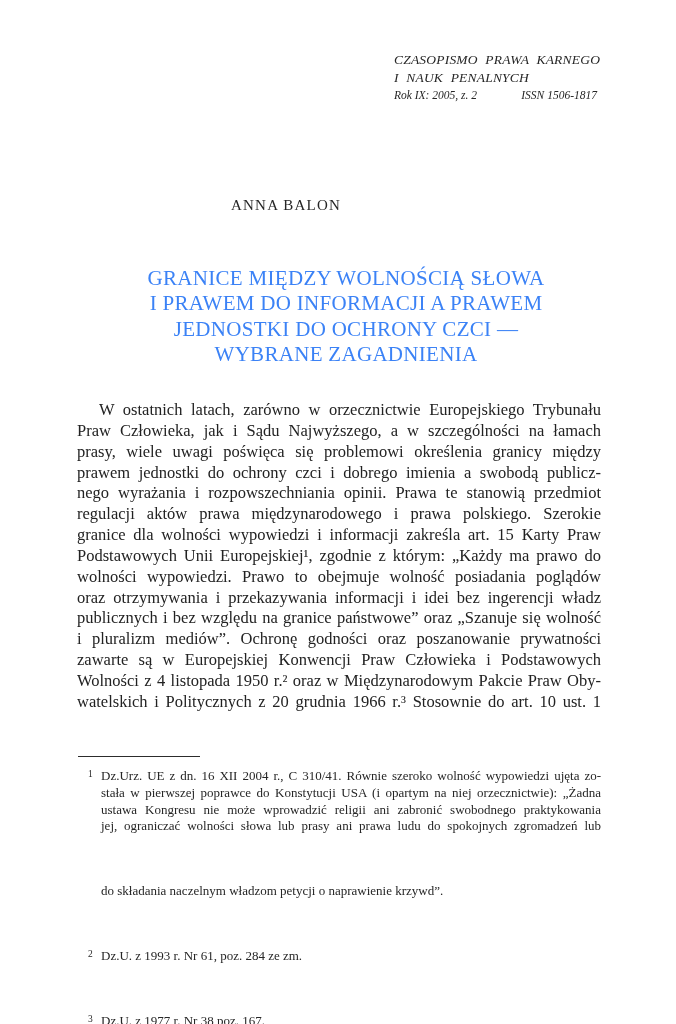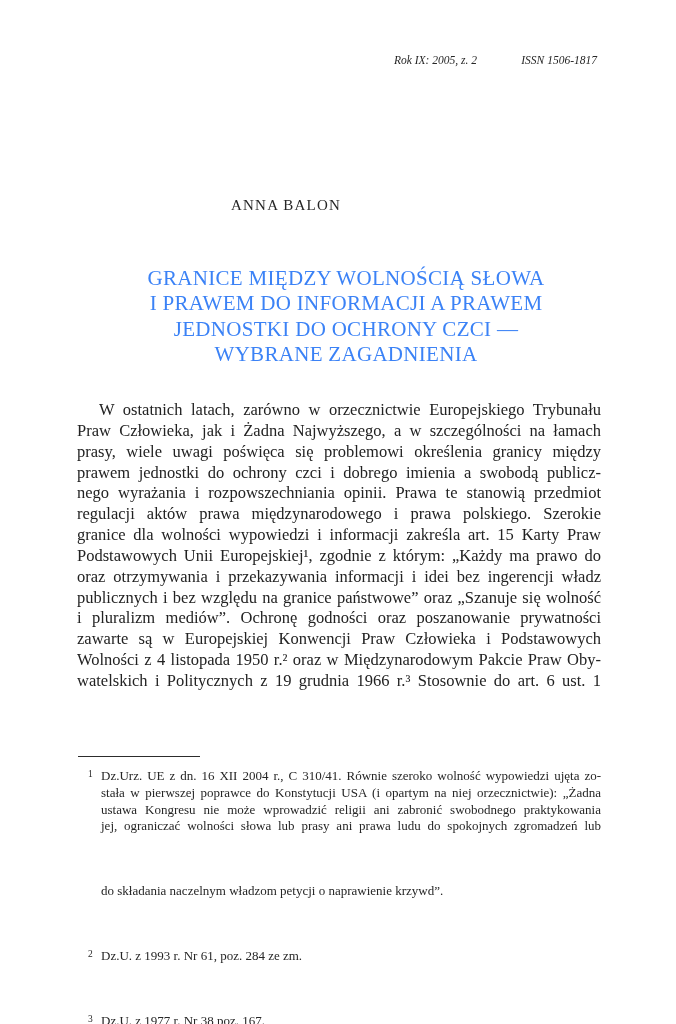--- a/index.html
+++ b/index.html
@@ -115,50 +115,53 @@
     top: -2px;
     font-size: 9.5px;
   }
 </style>
 </head>
 <body>
 
 <div class="page">
 
   <div class="journal-header">
+    <div class="jh-line">CZASOPISMO PRAWA KARNEGO</div>
+    <div class="jh-line">I NAUK PENALNYCH</div>
     <div class="jh-meta">
       <span>Rok IX: 2005, z. 2</span>
       <span>ISSN 1506-1817</span>
     </div>
   </div>
 
   <div class="author">ANNA BALON</div>
 
   <div class="article-title">
     <div>GRANICE MIĘDZY WOLNOŚCIĄ SŁOWA</div>
     <div>I PRAWEM DO INFORMACJI A PRAWEM</div>
     <div>JEDNOSTKI DO OCHRONY CZCI —</div>
     <div>WYBRANE ZAGADNIENIA</div>
   </div>
 
   <div class="article-body">
     <div class="bline indent">W ostatnich latach, zarówno w orzecznictwie Europejskiego Trybunału</div>
-    <div class="bline">Praw Człowieka, jak i Żadna Najwyższego, a w szczególności na łamach</div>
+    <div class="bline">Praw Człowieka, jak i Sądu Najwyższego, a w szczególności na łamach</div>
     <div class="bline">prasy, wiele uwagi poświęca się problemowi określenia granicy między</div>
     <div class="bline">prawem jednostki do ochrony czci i dobrego imienia a swobodą publicz-</div>
     <div class="bline">nego wyrażania i rozpowszechniania opinii. Prawa te stanowią przedmiot</div>
     <div class="bline">regulacji aktów prawa międzynarodowego i prawa polskiego. Szerokie</div>
     <div class="bline">granice dla wolności wypowiedzi i informacji zakreśla art. 15 Karty Praw</div>
     <div class="bline">Podstawowych Unii Europejskiej¹, zgodnie z którym: „Każdy ma prawo do</div>
+    <div class="bline">wolności wypowiedzi. Prawo to obejmuje wolność posiadania poglądów</div>
     <div class="bline">oraz otrzymywania i przekazywania informacji i idei bez ingerencji władz</div>
     <div class="bline">publicznych i bez względu na granice państwowe” oraz „Szanuje się wolność</div>
     <div class="bline">i pluralizm mediów”. Ochronę godności oraz poszanowanie prywatności</div>
     <div class="bline">zawarte są w Europejskiej Konwencji Praw Człowieka i Podstawowych</div>
     <div class="bline">Wolności z 4 listopada 1950 r.² oraz w Międzynarodowym Pakcie Praw Oby-</div>
-    <div class="bline">watelskich i Politycznych z 19 grudnia 1966 r.³ Stosownie do art. 6 ust. 1</div>
+    <div class="bline">watelskich i Politycznych z 20 grudnia 1966 r.³ Stosownie do art. 10 ust. 1</div>
   </div>
 
   <div class="fn-sep"></div>
 
   <div class="footnotes">
     <div class="footnote">
       <div class="fn-line">
         <span class="fn-marker">1</span><span>Dz.Urz. UE z dn. 16 XII 2004 r., C 310/41. Równie szeroko wolność wypowiedzi ujęta zo-</span>
       </div>
       <div class="fn-line">stała w pierwszej poprawce do Konstytucji USA (i opartym na niej orzecznictwie): „Żadna</div>

